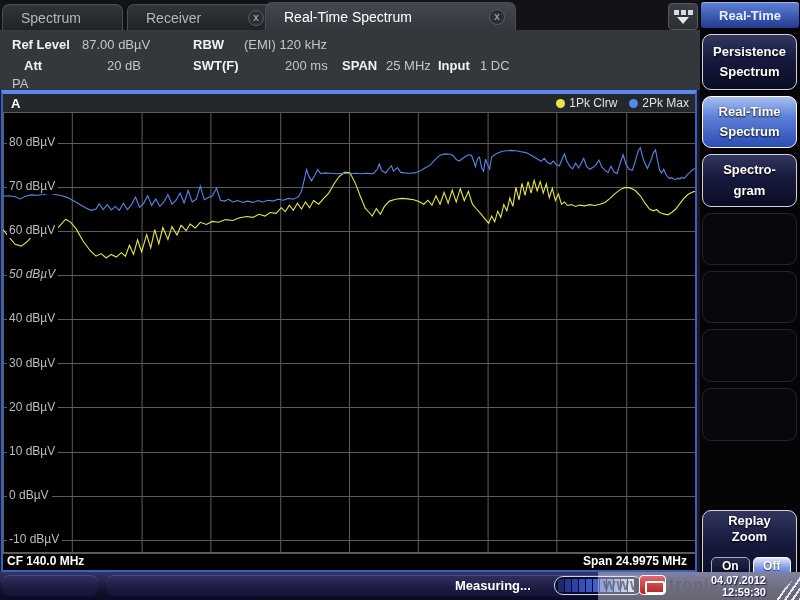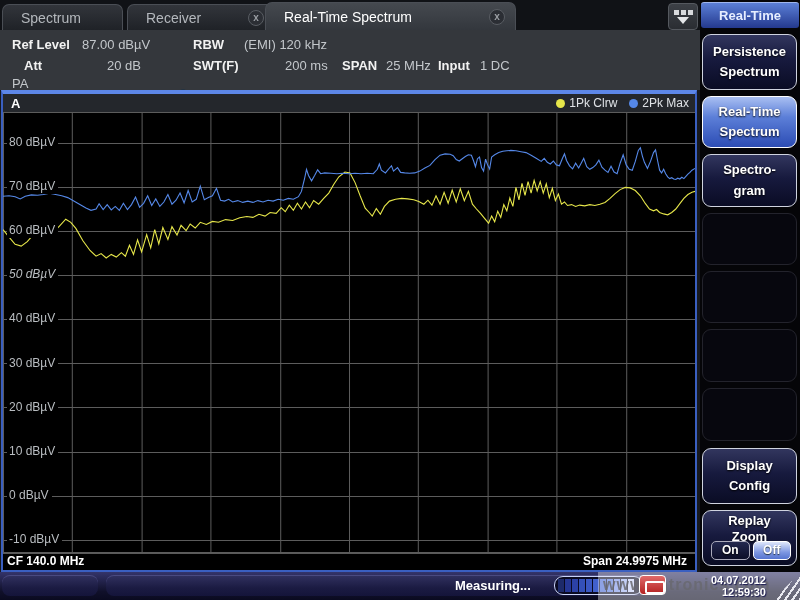--- a/index.html
+++ b/index.html
@@ -207,25 +207,21 @@
 Spectrum</span>
     </div>
     <div class="skey dark" style="top:154px;height:53px;">
       <span>Spectro-
 gram</span>
     </div>
     <div class="skey empty" style="top:213px;height:52px;"></div>
     <div class="skey empty" style="top:271px;height:52px;"></div>
     <div class="skey empty" style="top:329px;height:53px;"></div>
     <div class="skey empty" style="top:388px;height:53px;"></div>
-    <div class="skey dark" style="top:448px;height:56px;">
-      <span>Display
-Config</span>
-    </div>
-    <div class="skey dark" style="top:510px;height:56px;line-height:1.2;padding-top:2px;align-items:flex-start;text-align:center;">
+    <div class="skey dark" style="top:510px;height:72px;line-height:1.2;padding-top:2px;align-items:flex-start;text-align:center;">
       <span>Replay
 Zoom</span>
       <div class="subbtns">
         <div class="subbtn on-un">On</div>
         <div class="subbtn off-sel">Off</div>
       </div>
     </div>
   </div>
 
   <div class="statusbar">

